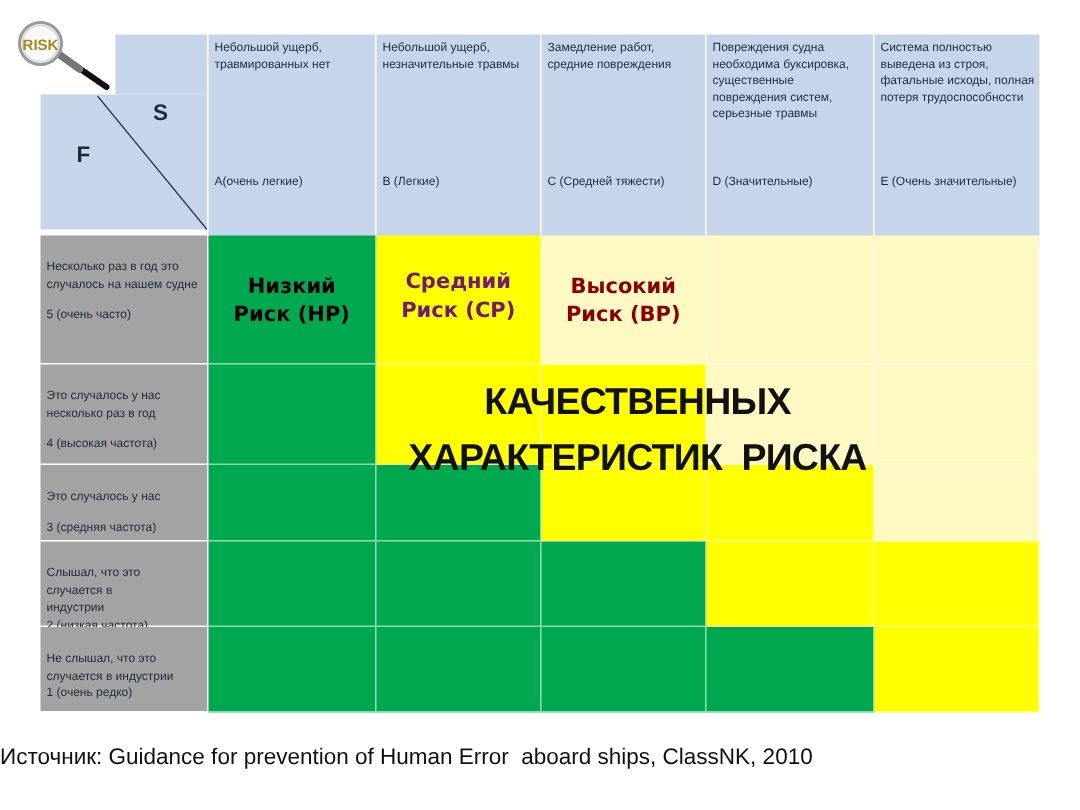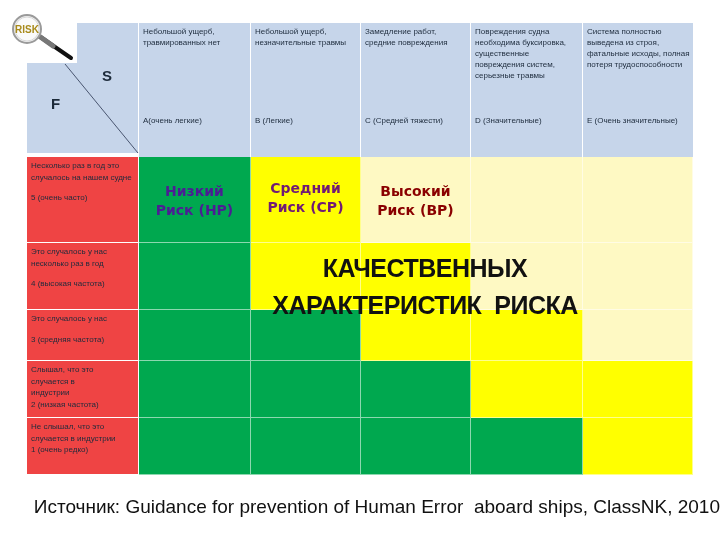--- a/index.html
+++ b/index.html
@@ -16,35 +16,35 @@
     .lbl-f { left: 51px; top: 95px; font-size: 15px; font-weight: bold; color: #1c2a3a; }
 
     .risk-logo { left: 5px; top: 12px; width: 72px; height: 50px; }
 
     
     .hcell { background: #c6d5ea; top: 23px; height: 142px; padding: 3px 4px; font-size: 8px; line-height: 11px; color: #1d2b3c; }
     .hcell .h-desc { position: absolute; left: 4px; top: 3px; right: 3px; }
     .hcell .h-level { position: absolute; left: 4px; right: 3px; }
 
     
-    .rcell { background: #ef4444; left: 27px; width: 111px; padding: 3px 4px; font-size: 8px; line-height: 11.5px; color: #1d2b3c; }
+    .rcell { background: #a3a3a3; left: 27px; width: 111px; padding: 15px 4px; font-size: 8px; line-height: 11.5px; color: #1d2b3c; }
 
     
     .gcell { border-right: 1px solid rgba(255,255,255,0.55); border-bottom: 1px solid rgba(255,255,255,0.55); }
     .green { background: #00a84f; }
     .yellow { background: #ffff00; }
     .red { background: #fef9c3; }
 
     .risk-label { position: absolute; left: 0; right: 0; text-align: center; font-family: "DejaVu Sans", sans-serif; font-weight: bold; font-size: 14px; line-height: 19px; color: #701a75; }
-    .risk-label.hr { color: #4c1d95; }
+    .risk-label.hr { color: #000000; }
     .risk-label.br { color: #8a0000; }
 
     .overlay-title { left: 225px; top: 250px; width: 400px; text-align: center; font-family: "Liberation Sans", sans-serif; font-weight: bold; font-size: 25px; line-height: 37px; color: #111111; letter-spacing: -0.5px; }
 
-    .source { left: 0; top: 496px; width: 720px; text-align: right; font-size: 19px; color: #111; }
+    .source { left: 0; top: 496px; width: 720px; text-align: left; font-size: 15px; color: #111; }
   </style>
 </head>
 <body>
 
 <div class="abs corner-top"></div>
 <div class="abs corner-bottom"></div>
 <svg class="abs diag-line" viewBox="0 0 720 540">
   <line x1="65" y1="64" x2="138" y2="153" stroke="#2a3550" stroke-width="0.8"></line>
 </svg>
 <div class="abs lbl-s">S</div>

